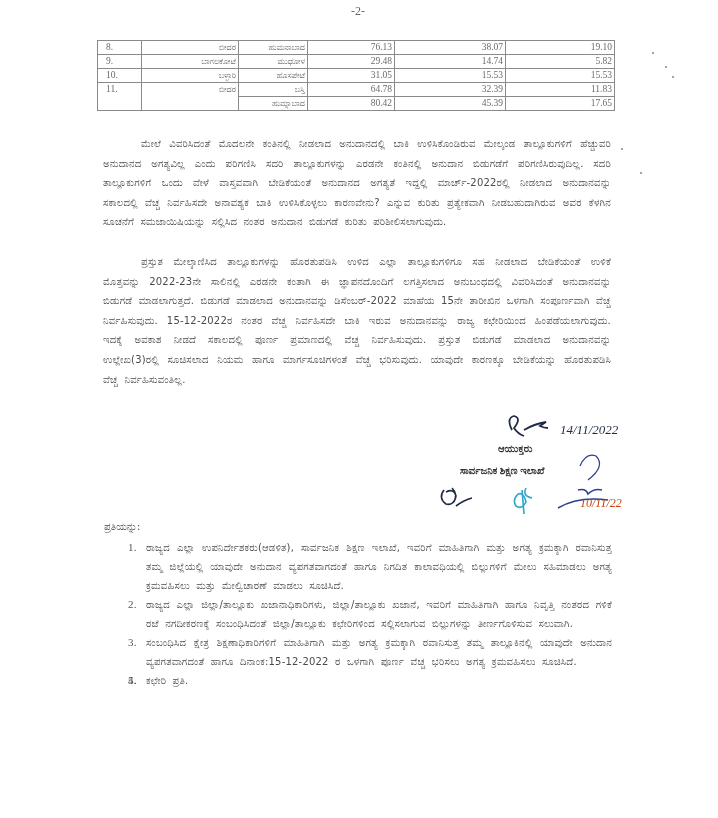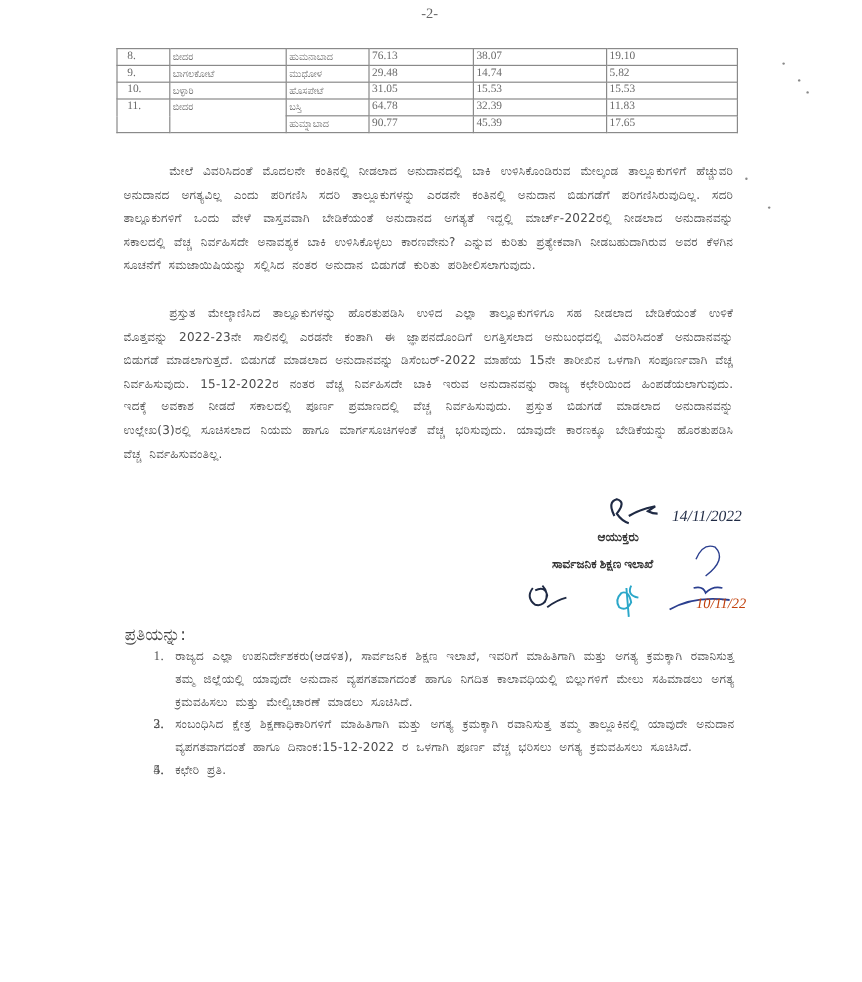--- a/index.html
+++ b/index.html
@@ -10,26 +10,26 @@
   .page-num {
     position: absolute; left: 340px; top: 4px; width: 36px; text-align: center;
     font-family: "Liberation Serif", serif; font-size: 12px; color: #666;
   }
   table.grant {
     position: absolute; left: 97px; top: 40px; width: 518px;
     border-collapse: collapse; font-family: "Liberation Serif", serif;
     font-size: 9.5px; color: #6b6b6b;
   }
   table.grant td {
-    border: 1px solid #8a8a8a; height: 13px; padding: 0 2px; text-align: left;
+    border: 1px solid #8a8a8a; height: 13px; padding: 0 2px; text-align: right;
     line-height: 13px;
   }
   table.grant td.c-no { width: 33px; text-align: left; padding-left: 8px; }
   table.grant td.c-dist { width: 92px; font-family: "DejaVu Sans", sans-serif; font-size: 8px; }
-  table.grant td.c-taluk { width: 64px; font-family: Liberation Serif, serif; font-size: 8px; }
+  table.grant td.c-taluk { width: 64px; font-family: Liberation Mono, monospace; font-size: 8px; }
   table.grant td.c-a { width: 82px; }
   table.grant td.c-b { width: 106px; }
   .para {
     position: absolute; left: 103px; width: 508px;
     font-size: 10px; line-height: 19.6px; color: #4a4a4a;
     text-align: justify; text-indent: 38px; letter-spacing: 0.2px;
     word-spacing: 3px;
   }
   #p1 { top: 124px; }
   #p2 { top: 242px; }
@@ -37,21 +37,21 @@
   .sig-title {
     position: absolute; font-size: 10px; color: #333; font-weight: bold;
   }
   .sig-role { left: 98px; top: 33px; }
   .sig-dept { left: 60px; top: 55px; font-family: Liberation Serif, serif; }
   .sig-date {
     position: absolute; font-family: "Liberation Serif", serif; font-style: italic;
     font-size: 13px; color: #1f2a44;
   }
   .copies-head {
-    position: absolute; left: 104px; top: 521px; font-size: 14px; color: #444;
+    position: absolute; left: 104px; top: 521px; font-size: 10px; color: #444;
   }
   .copies {
     position: absolute; left: 122px; top: 538px; width: 490px;
     margin: 0; padding: 0; list-style: none;
   }
   .copies li {
     position: relative; padding-left: 24px; font-size: 10px; line-height: 19px;
     color: #4a4a4a; text-align: justify; letter-spacing: 0.2px; word-spacing: 3px;
   }
   .copies li .num {
@@ -94,21 +94,21 @@
     <tr>
       <td class="c-no" rowspan="2" style="vertical-align:top">11.</td>
       <td class="c-dist" rowspan="2" style="vertical-align:top">ಬೀದರ</td>
       <td class="c-taluk">ಬಸ್ತಿ</td>
       <td class="c-a">64.78</td>
       <td class="c-b">32.39</td>
       <td>11.83</td>
     </tr>
     <tr>
       <td class="c-taluk">ಹುಮ್ನಾಬಾದ</td>
-      <td class="c-a">90.77</td>
+      <td class="c-a">80.42</td>
       <td class="c-b">45.39</td>
       <td>17.65</td>
     </tr>
   </tbody>
 </table>
 
 <span class="speck" style="left:652px;top:52px"></span>
 <span class="speck" style="left:665px;top:66px"></span>
 <span class="speck" style="left:672px;top:76px"></span>
 <span class="speck" style="left:621px;top:148px"></span>
@@ -132,17 +132,17 @@
   </svg>
   <span class="sig-date" style="left:160px;top:12px">14/11/2022</span>
   <span class="sig-title sig-role">ಆಯುಕ್ತರು</span>
   <span class="sig-title sig-dept">ಸಾರ್ವಜನಿಕ ಶಿಕ್ಷಣ ಇಲಾಖೆ</span>
   <span class="sig-date" style="left:180px;top:86px;font-size:12px;color:#c2410c">10/11/22</span>
 </div>
 
 <div class="copies-head">ಪ್ರತಿಯನ್ನು:</div>
 <ol class="copies">
   <li><span class="num">1.</span><span>ರಾಜ್ಯದ ಎಲ್ಲಾ ಉಪನಿರ್ದೇಶಕರು(ಆಡಳಿತ), ಸಾರ್ವಜನಿಕ ಶಿಕ್ಷಣ ಇಲಾಖೆ, ಇವರಿಗೆ ಮಾಹಿತಿಗಾಗಿ ಮತ್ತು ಅಗತ್ಯ ಕ್ರಮಕ್ಕಾಗಿ ರವಾನಿಸುತ್ತ ತಮ್ಮ ಜಿಲ್ಲೆಯಲ್ಲಿ ಯಾವುದೇ ಅನುದಾನ ವ್ಯಪಗತವಾಗದಂತೆ ಹಾಗೂ ನಿಗದಿತ ಕಾಲಾವಧಿಯಲ್ಲಿ ಬಿಲ್ಲುಗಳಿಗೆ ಮೇಲು ಸಹಿಮಾಡಲು ಅಗತ್ಯ ಕ್ರಮವಹಿಸಲು ಮತ್ತು ಮೇಲ್ವಿಚಾರಣೆ ಮಾಡಲು ಸೂಚಿಸಿದೆ.</span></li>
-  <li><span class="num">2.</span></li>
+  <li><span class="num">2.</span><span>ರಾಜ್ಯದ ಎಲ್ಲಾ ಜಿಲ್ಲಾ/ತಾಲ್ಲೂಕು ಖಜಾನಾಧಿಕಾರಿಗಳು, ಜಿಲ್ಲಾ/ತಾಲ್ಲೂಕು ಖಜಾನೆ, ಇವರಿಗೆ ಮಾಹಿತಿಗಾಗಿ ಹಾಗೂ ನಿವೃತ್ತಿ ನಂತರದ ಗಳಿಕೆ ರಜೆ ನಗದೀಕರಣಕ್ಕೆ ಸಂಬಂಧಿಸಿದಂತೆ ಜಿಲ್ಲಾ/ತಾಲ್ಲೂಕು ಕಛೇರಿಗಳಿಂದ ಸಲ್ಲಿಸಲಾಗುವ ಬಿಲ್ಲುಗಳನ್ನು ತೀರ್ಣಗೊಳಿಸುವ ಸಲುವಾಗಿ.</span></li>
   <li><span class="num">3.</span><span>ಸಂಬಂಧಿಸಿದ ಕ್ಷೇತ್ರ ಶಿಕ್ಷಣಾಧಿಕಾರಿಗಳಿಗೆ ಮಾಹಿತಿಗಾಗಿ ಮತ್ತು ಅಗತ್ಯ ಕ್ರಮಕ್ಕಾಗಿ ರವಾನಿಸುತ್ತ ತಮ್ಮ ತಾಲ್ಲೂಕಿನಲ್ಲಿ ಯಾವುದೇ ಅನುದಾನ ವ್ಯಪಗತವಾಗದಂತೆ ಹಾಗೂ ದಿನಾಂಕ:15-12-2022 ರ ಒಳಗಾಗಿ ಪೂರ್ಣ ವೆಚ್ಚ ಭರಿಸಲು ಅಗತ್ಯ ಕ್ರಮವಹಿಸಲು ಸೂಚಿಸಿದೆ.</span></li>
   <li><span class="num">4.</span></li>
   <li><span class="num">5.</span><span>ಕಛೇರಿ ಪ್ರತಿ.</span></li>
 </ol>
 
 </body></html>

